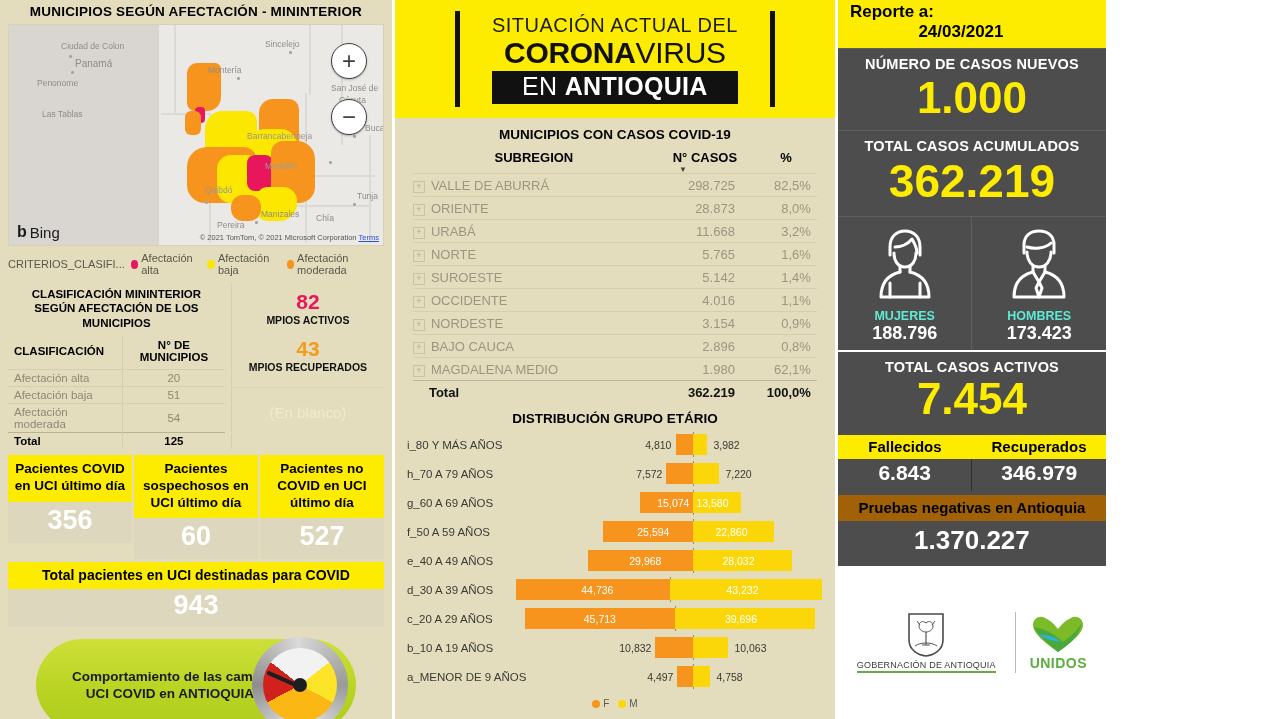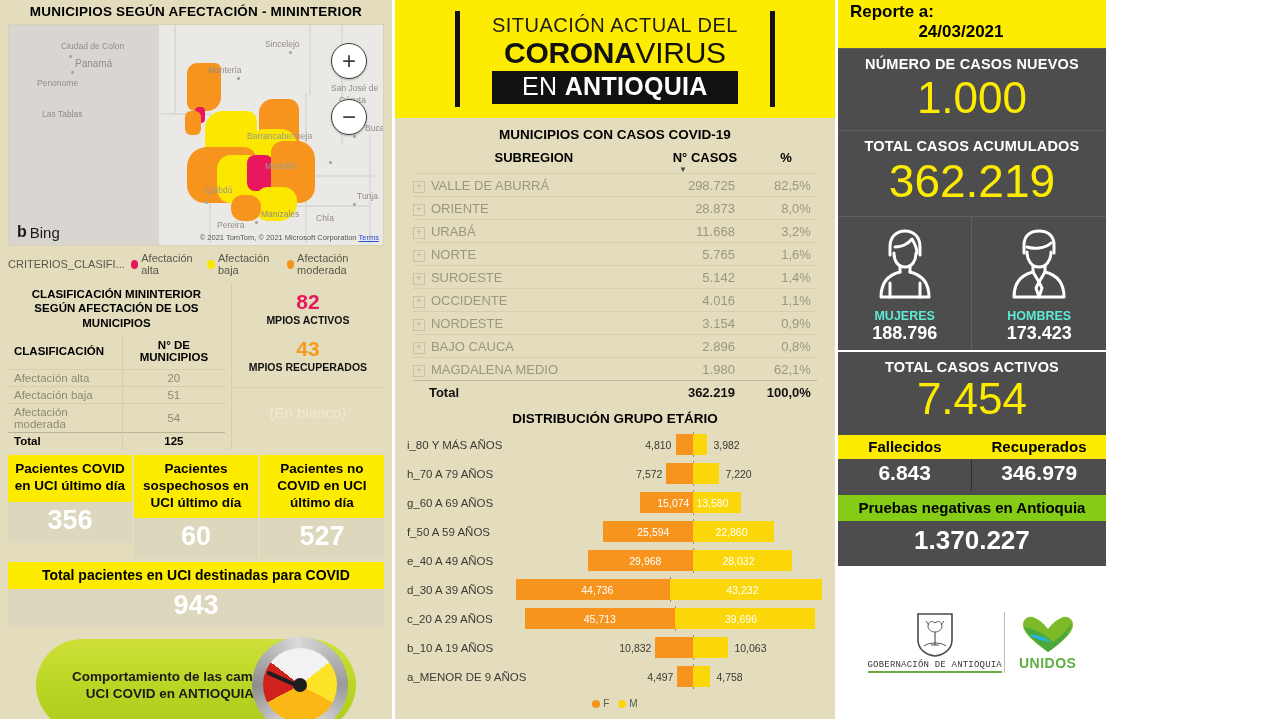--- a/index.html
+++ b/index.html
@@ -164,39 +164,39 @@
   .plegend{display:flex;align-items:center;justify-content:center;gap:9px;font-size:10px;color:#5b594f;padding-top:7px;}
   .plegend .dot{width:8px;height:8px;}
 
   
   .right{width:340px;height:719px;background:#4d4d4d;margin-left:3px;display:flex;flex-direction:column;}
   .rep-bar{background:#fdec00;padding:2px 0 6px;}
   .rep-a{font-weight:bold;font-size:17px;color:#000;padding-left:12px;line-height:1.15;}
   .rep-d{font-weight:bold;font-size:17px;color:#000;text-align:center;padding-right:22px;}
   .blk{border-top:1px solid #5f5f5f;}
   .r-lbl{color:#fff;font-weight:bold;font-size:14.5px;text-align:center;padding:7px 0 0;letter-spacing:.2px;}
-  .r-big{color:#fdec00;font-weight:normal;text-align:center;line-height:1;}
+  .r-big{color:#fdec00;font-weight:bold;text-align:center;line-height:1;}
   .r-new{font-size:44px;padding:4px 0 10px;}
   .r-acc{font-size:46px;padding:4px 0 12px;}
   .gender{display:flex;border-top:1px solid #5f5f5f;}
   .gcell{flex:1;text-align:center;padding:8px 0 6px;}
   .gcell.b1{border-right:1px solid #5f5f5f;}
   .g-lbl{color:#5eead4;font-weight:bold;font-size:12.5px;margin-top:2px;}
   .g-val{color:#fff;font-weight:bold;font-size:18px;}
   .act{border-top:2px solid #fff;padding-bottom:6px;}
   .r-act{font-size:44px;padding:2px 0 8px;}
   .pairhead{display:flex;background:#fdec00;}
   .pairhead div{flex:1;text-align:center;font-weight:bold;font-size:15px;color:#000;padding:3px 0 4px;}
   .pairval{display:flex;}
   .pairval div{flex:1;text-align:center;font-weight:bold;font-size:21px;color:#fff;padding:2px 0 6px;}
   .pairval div.b1{border-right:1px solid #2e2e2e;}
-  .neghead{background:#84cc16;text-align:center;font-weight:bold;font-size:15px;color:#000;padding:4px 0 5px;margin-top:4px;}
+  .neghead{background:#a16207;text-align:center;font-weight:bold;font-size:15px;color:#000;padding:4px 0 5px;margin-top:4px;}
   .negval{text-align:center;font-weight:bold;font-size:26px;color:#fff;padding:4px 0 8px;}
   .footer{background:#fff;flex:1;display:flex;align-items:center;justify-content:center;gap:0;border-top:2px solid #4d4d4d;}
-  .logo1{display:flex;flex-direction:column;align-items:center;padding-right:2px;border-right:1px solid #bbb;font-family:Liberation Mono, monospace;}
+  .logo1{display:flex;flex-direction:column;align-items:center;padding-right:19px;border-right:1px solid #bbb;}
   .shield{width:40px;height:46px;}
   .logo1-t{font-size:9px;color:#3a3a3a;letter-spacing:.2px;border-bottom:2px solid #6aab3e;padding-bottom:1px;margin-top:2px;}
   .logo2{display:flex;flex-direction:column;align-items:center;padding-left:14px;}
   .logo2-t{font-size:14px;font-weight:bold;color:#5cae3e;letter-spacing:.5px;margin-top:1px;}
 </style>
 </head>
 <body>
 
 <div class="dash">
 

